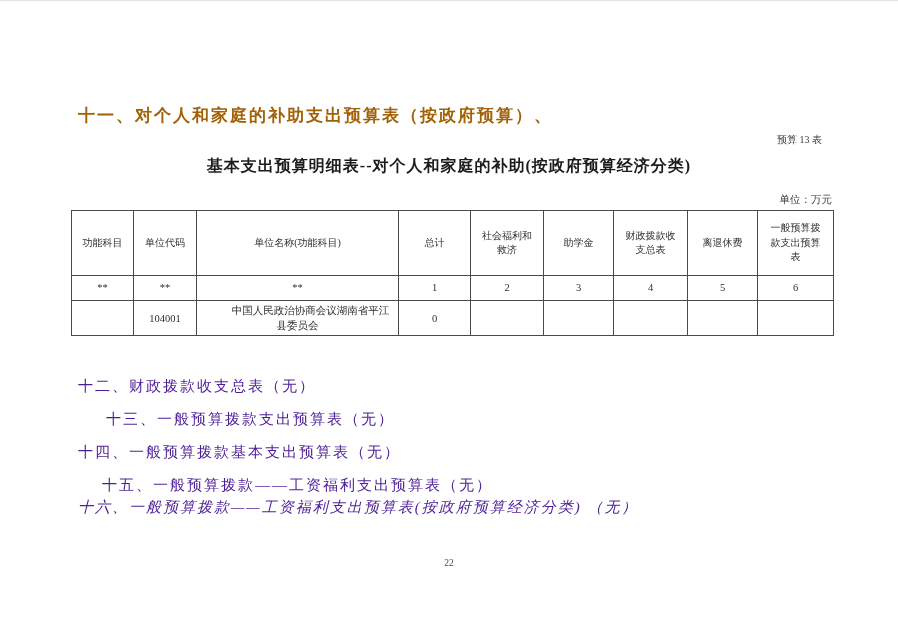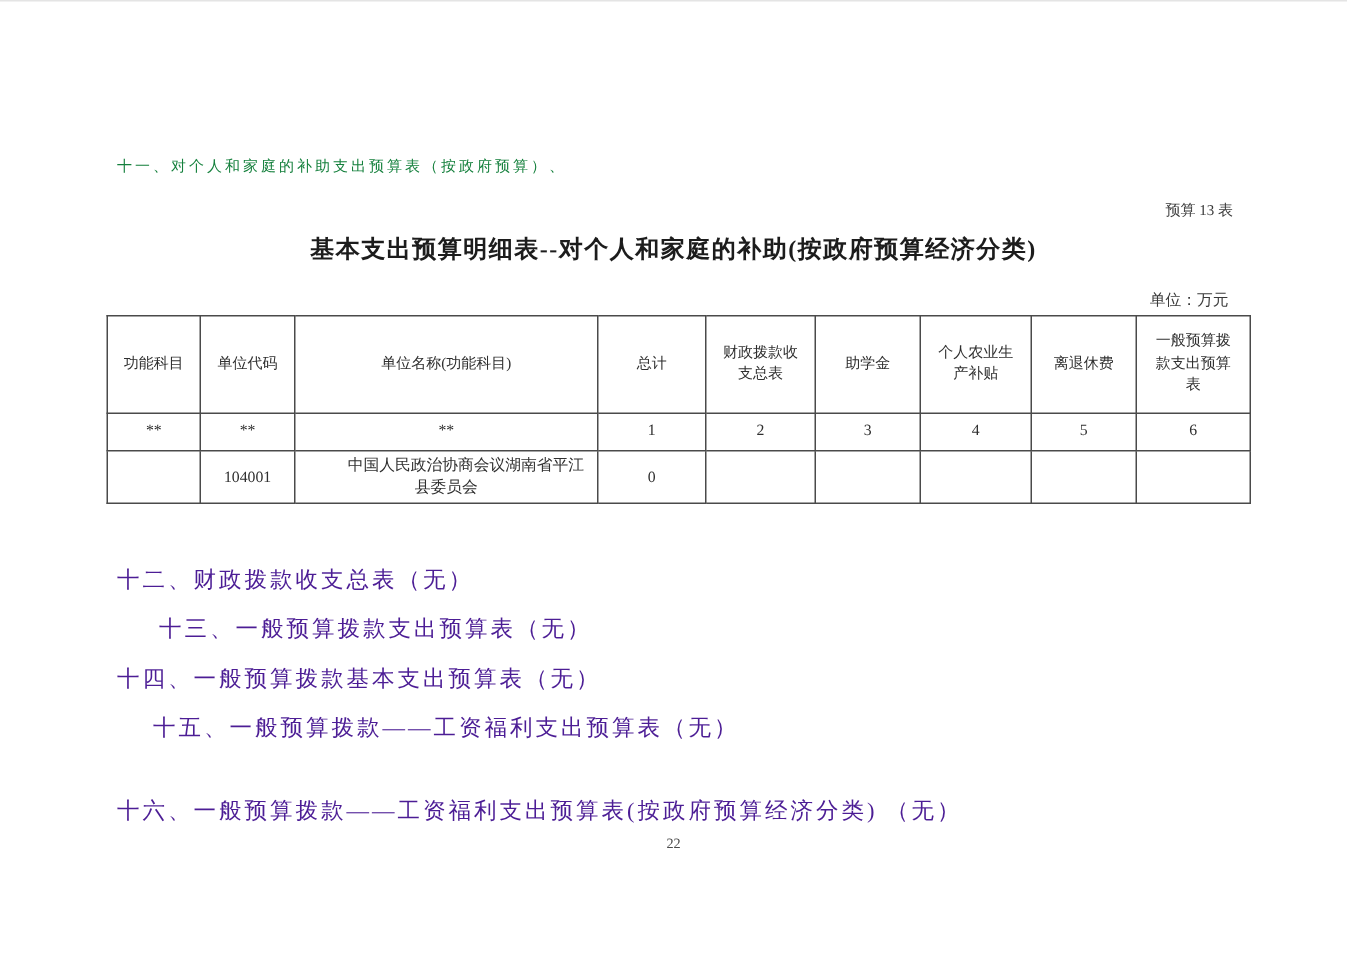--- a/index.html
+++ b/index.html
@@ -10,34 +10,35 @@
     font-family: "Liberation Serif", "DejaVu Serif", serif;
     color: #333333;
     overflow: hidden;
   }
   .top-edge {
     position: absolute; top: 0; left: 0; width: 898px; height: 1px;
     background: #e4e4e4;
   }
   .section-heading {
     position: absolute; left: 78px; top: 104px;
-    font-size: 10px; letter-spacing: 2px; color: #15803d;
+    font-size: 17px; letter-spacing: 2px; color: #a16207;
     white-space: nowrap;
+    font-weight: bold;
   }
   .sheet-label {
     position: absolute; right: 76px; top: 133px;
     font-size: 10px; color: #3a3a3a;
   }
   .doc-title {
     position: absolute; left: 0; top: 156px; width: 898px;
     text-align: center;
     font-size: 16px; font-weight: bold; letter-spacing: 1px; color: #1c1c1c;
   }
   .unit-label {
-    position: absolute; right: 79px; top: 193px;
+    position: absolute; right: 66px; top: 193px;
     font-size: 10.5px; color: #3a3a3a;
   }
   table.budget-table {
     position: absolute; left: 71px; top: 210px;
     width: 762px;
     border-collapse: collapse;
     table-layout: fixed;
   }
   table.budget-table td {
     border: 1px solid #4a4a4a;
@@ -67,21 +68,21 @@
   }
   .appendix-item {
     position: absolute; left: 78px;
     font-size: 15px; letter-spacing: 2px; color: #4c1d95;
     white-space: nowrap;
   }
   .item-0 { top: 377px; }
   .item-1 { top: 410px; margin-left: 28px; }
   .item-2 { top: 443px; }
   .item-3 { top: 476px; margin-left: 24px; }
-  .item-4 { top: 531px; }
+  .item-4 { top: 498px; font-style: italic; }
   .page-number {
     position: absolute; left: 0; top: 558px; width: 898px;
     text-align: center;
     font-size: 9.5px; color: #4a4a4a;
   }
 </style>
 </head>
 <body>
 
 <div class="top-edge"></div>
@@ -105,23 +106,23 @@
     <col style="width:74px">
       <col style="width:70px">
       <col style="width:76px">
   </colgroup>
   <tbody>
     <tr class="header-row">
       <td>功能科目</td>
       <td>单位代码</td>
       <td>单位名称(功能科目)</td>
       <td>总计</td>
+      <td>社会福利和救济</td>
+      <td>助学金</td>
       <td>财政拨款收支总表</td>
-      <td>助学金</td>
-      <td>个人农业生产补贴</td>
       <td>离退休费</td>
       <td>一般预算拨款支出预算表</td>
     </tr>
     <tr class="index-row">
       <td>**</td>
       <td>**</td>
       <td>**</td>
       <td>1</td>
       <td>2</td>
       <td>3</td>

